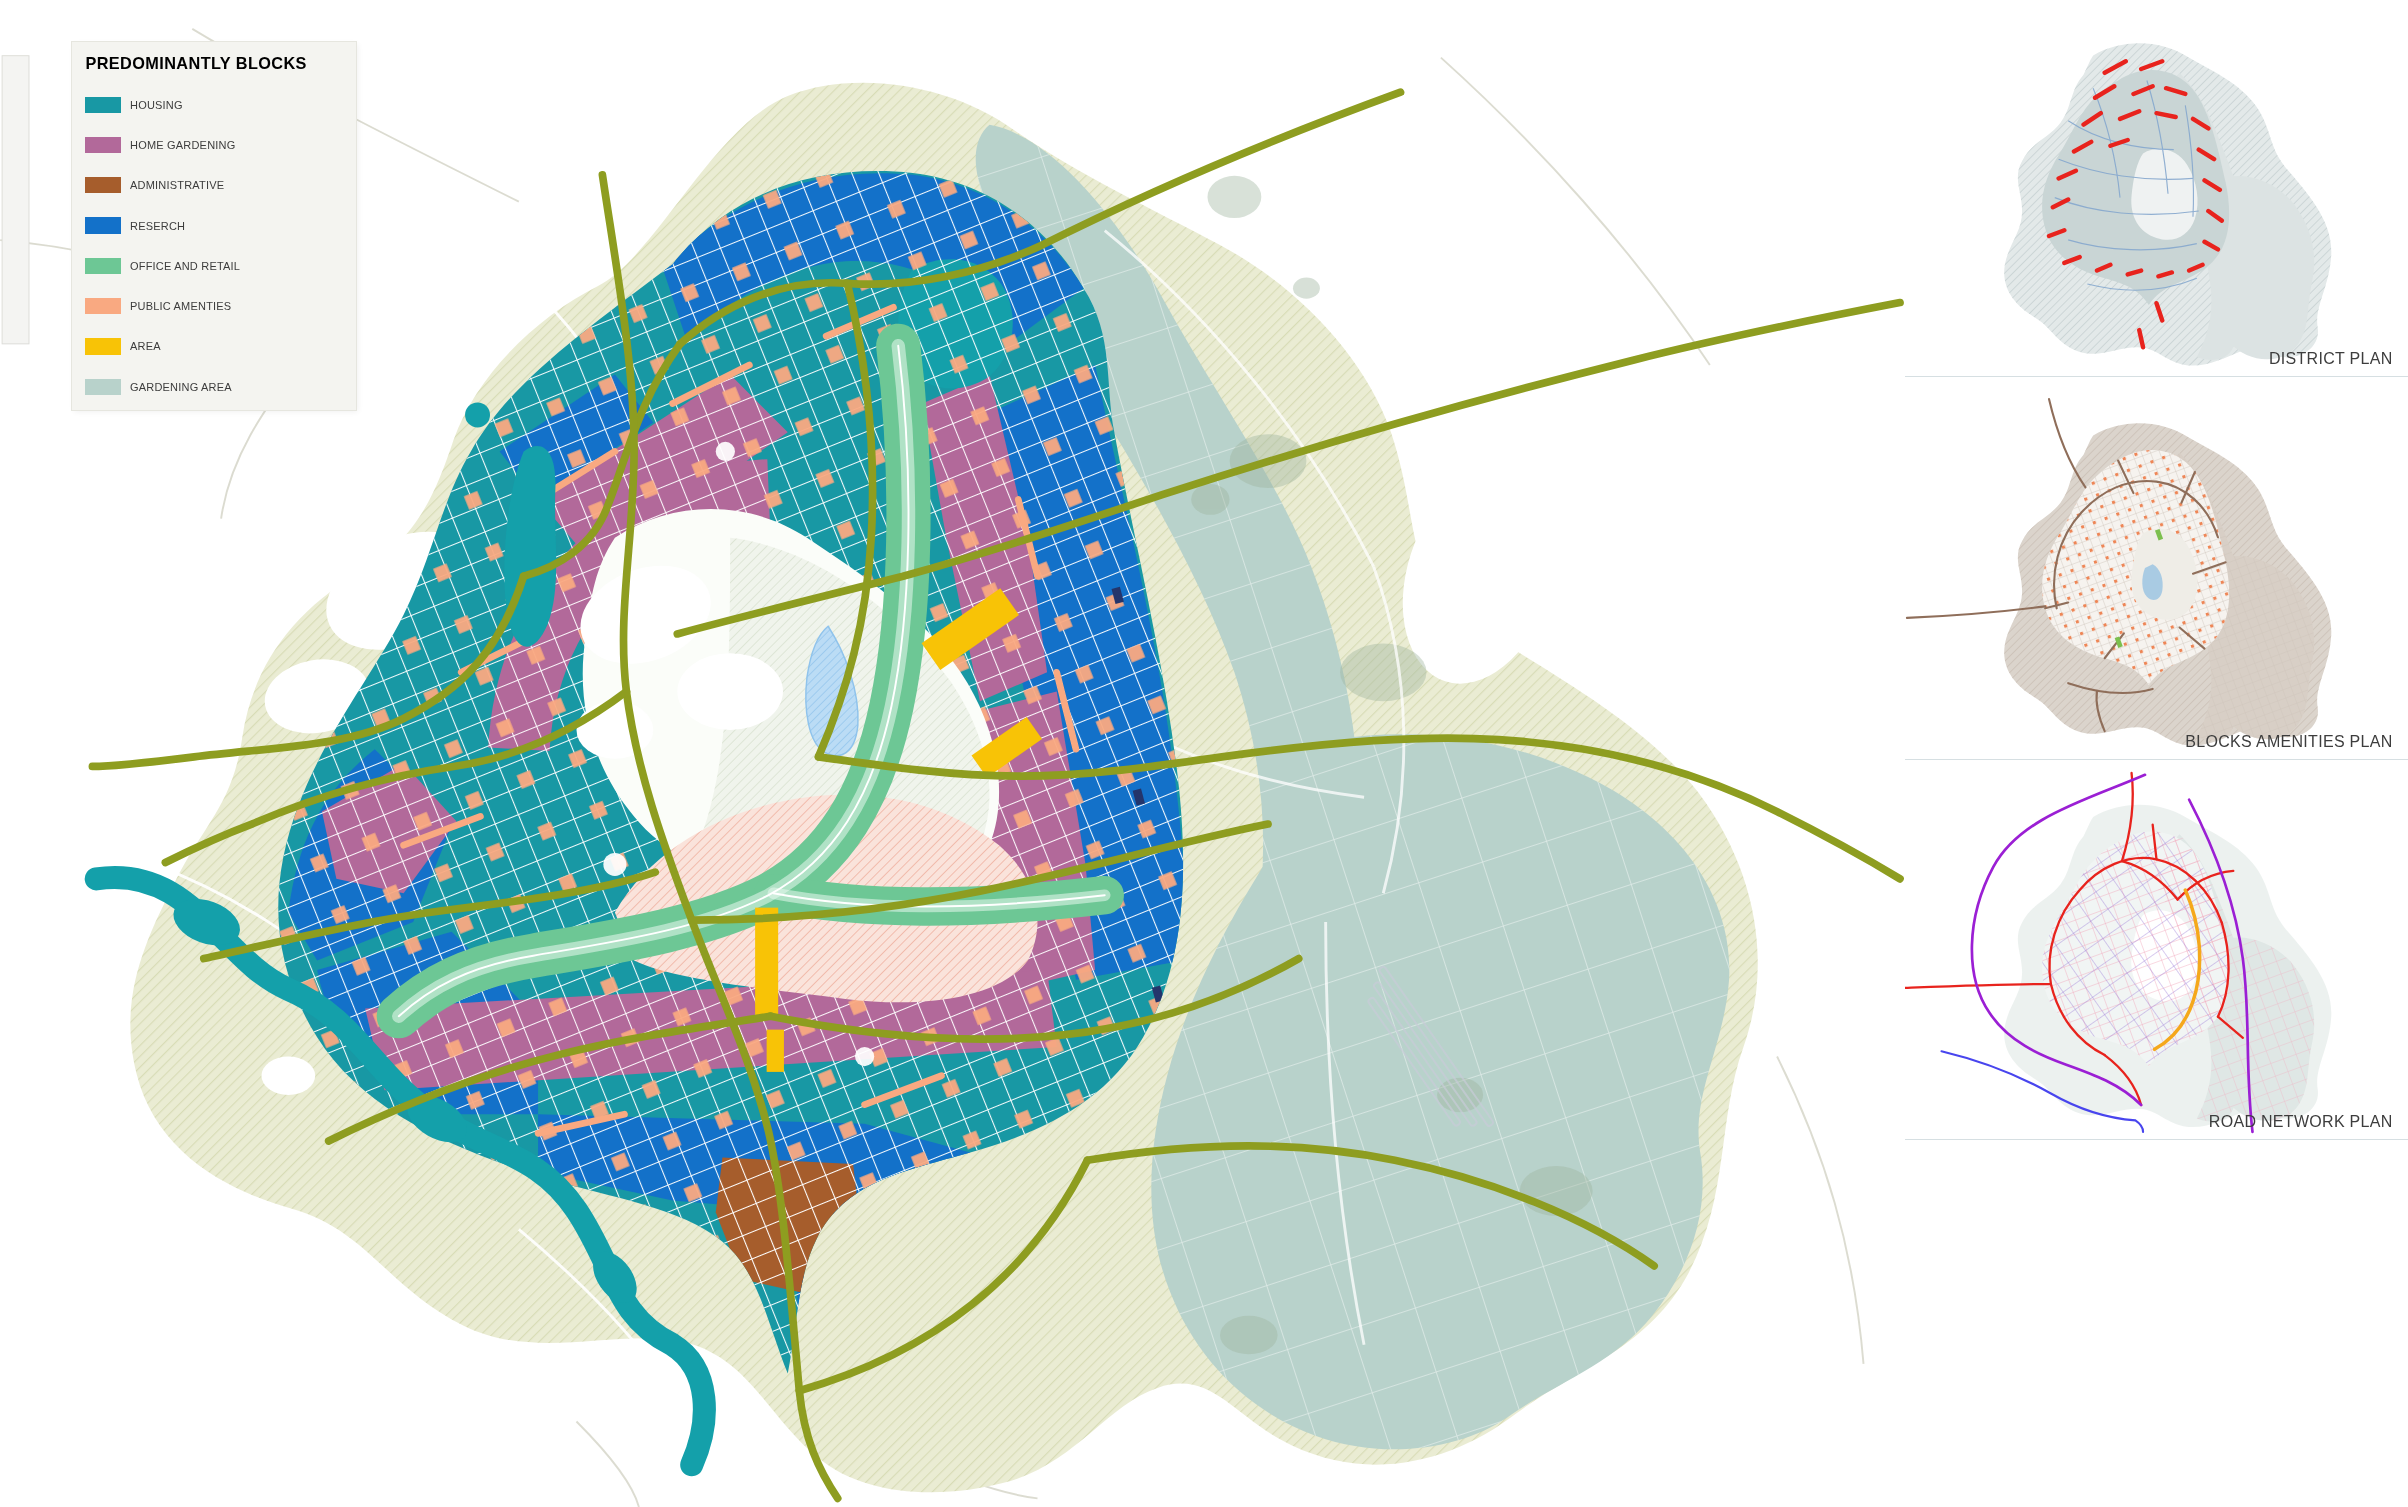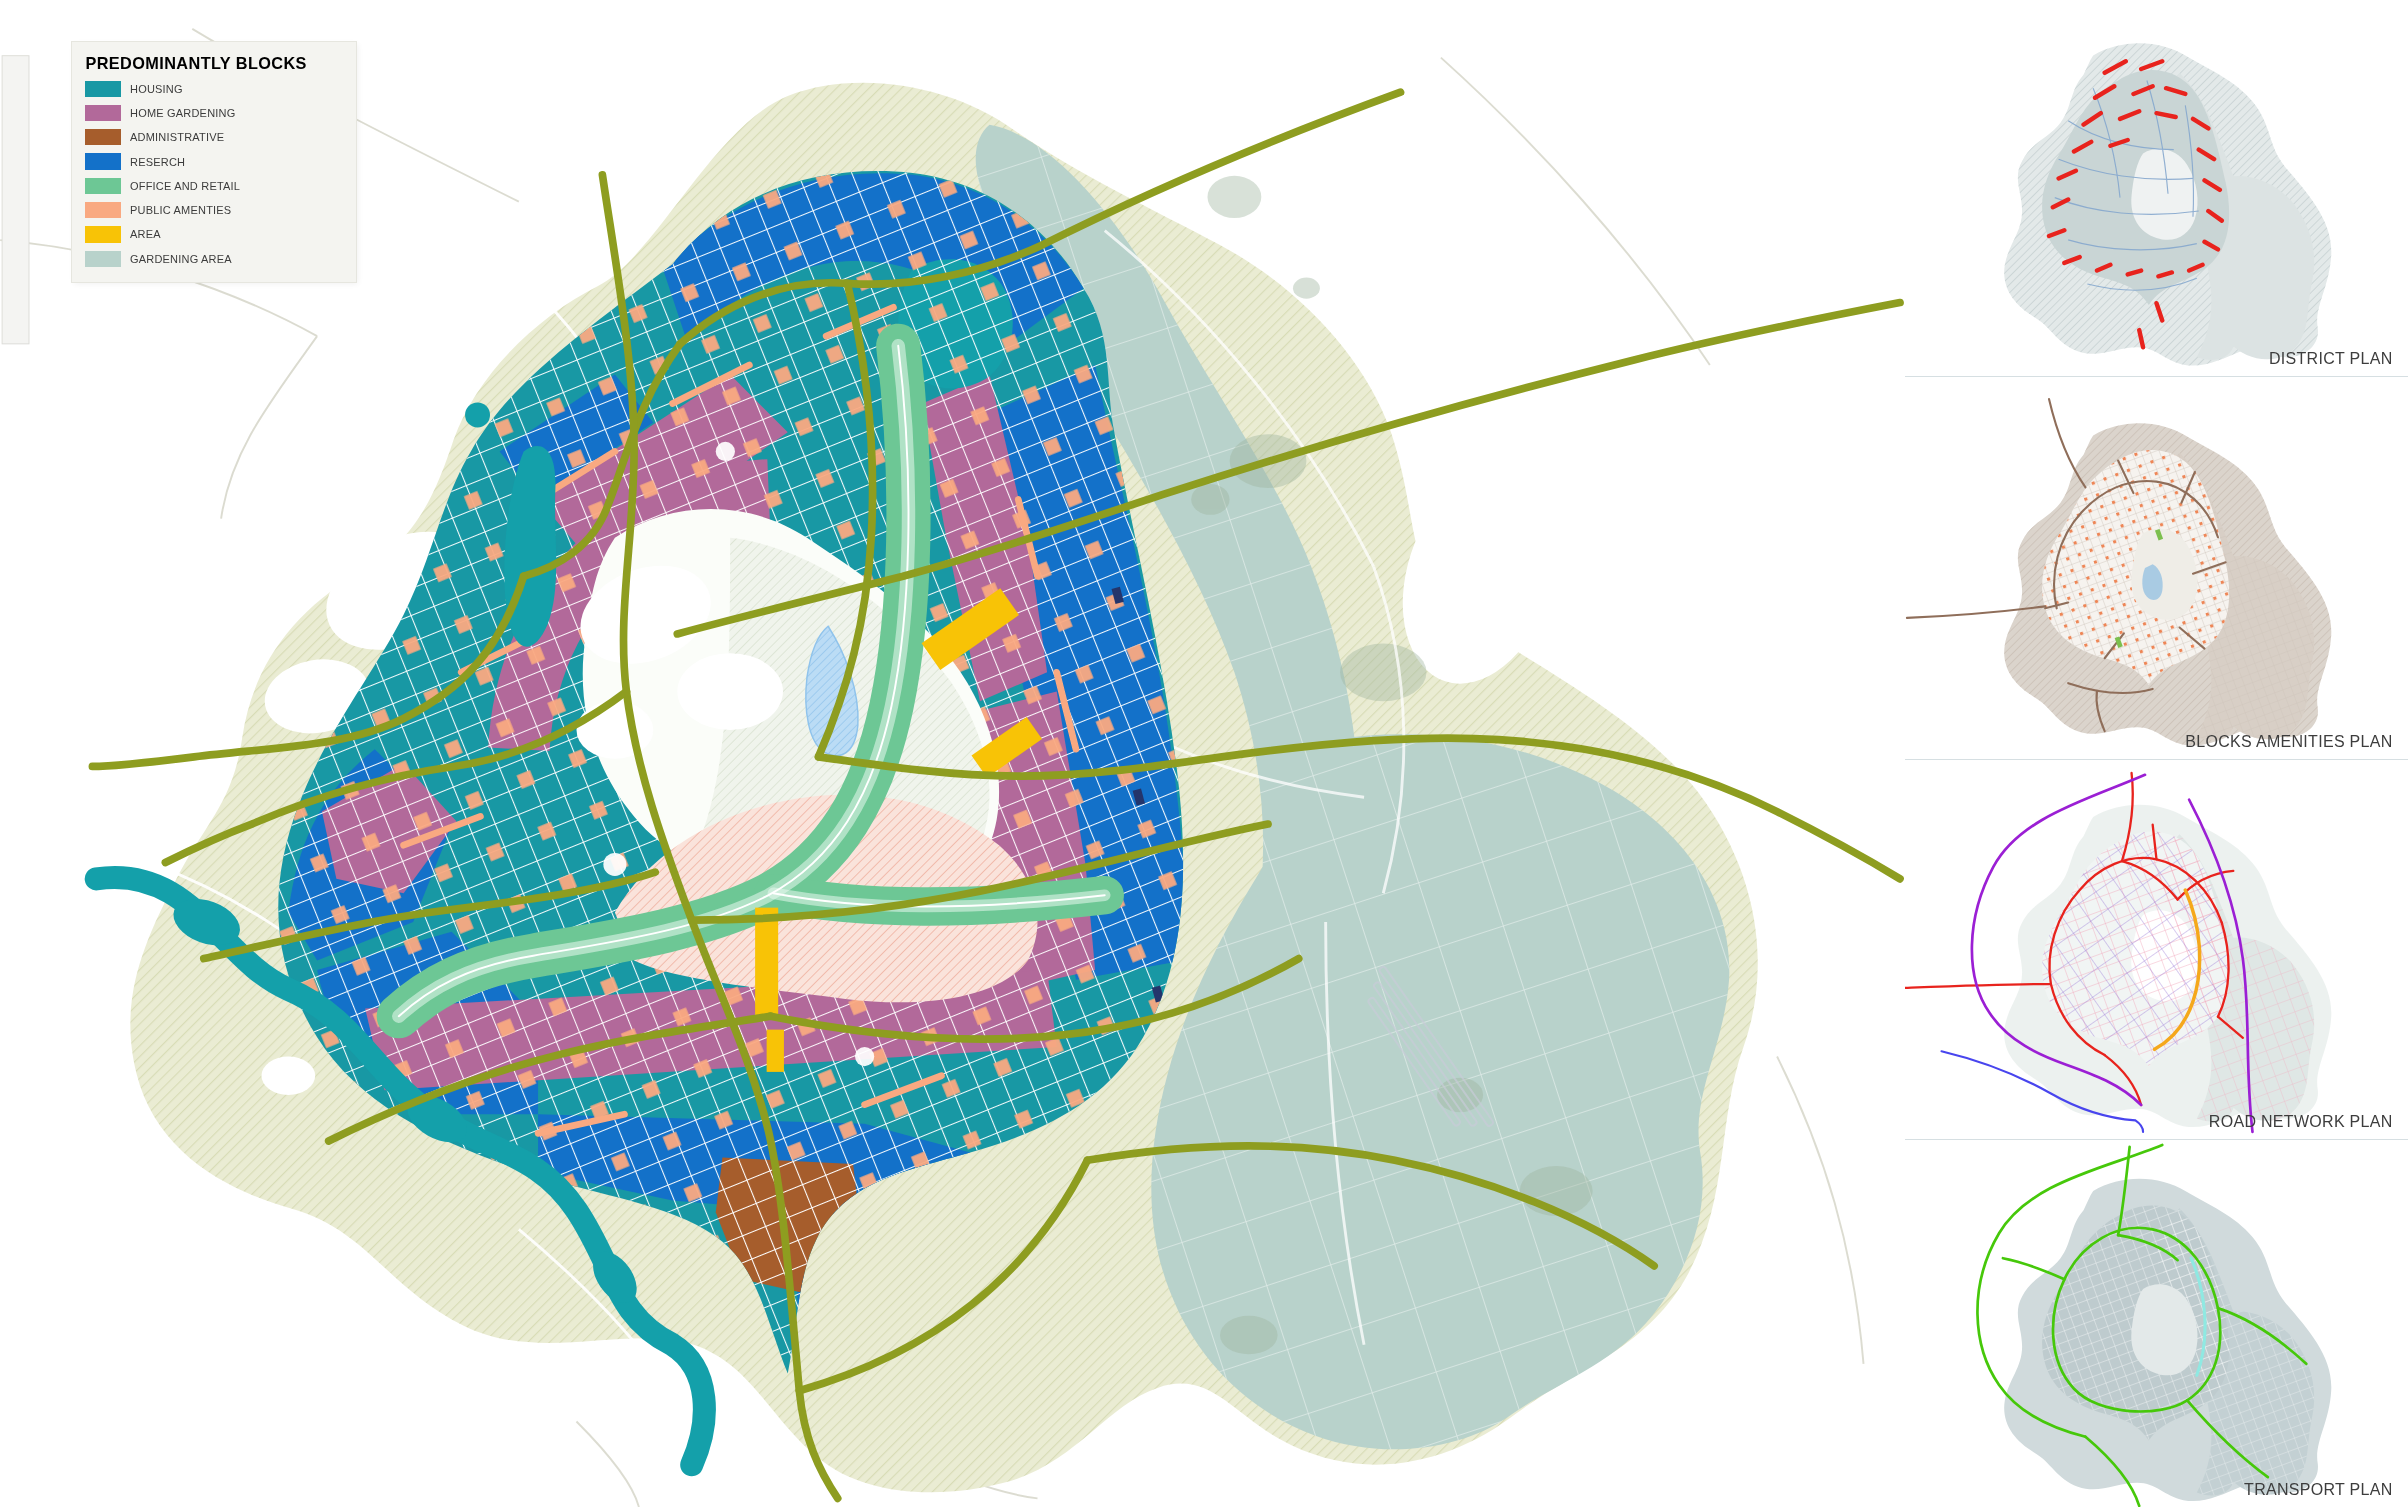--- a/index.html
+++ b/index.html
@@ -10,21 +10,21 @@
   svg{display:block}
   .main-map{position:absolute;left:0;top:0;width:1905px;height:1507px;}
   
   .legend{
     position:absolute;left:72px;top:42px;width:257px;
     background:var(--c-legend-bg,#F4F4F0);
     box-shadow:0 0 0 1px #E6E6DF, 1.9px 1.9px 5.8px rgba(0,0,0,.06);
     padding:11.5px 13.4px 15.4px 13.4px;z-index:5;
   }
   .legend-title{font-weight:bold;font-size:16.3px;color:#000000;letter-spacing:0.4px;margin-bottom:7.7px;}
-  .legend-row{display:flex;align-items:center;margin-top:8px;}
+  .legend-row{display:flex;align-items:center;margin-top:24px;}
   .swatch{width:36px;height:16.3px;margin-right:8.6px;flex:0 0 auto;}
   .legend-label{font-size:11px;color:#3c3c3c;letter-spacing:0.2px;}
   
   .side-column{position:absolute;left:1905px;top:0;width:503px;height:1507px;background:#fff;}
   .panel{position:relative;width:100%;box-sizing:border-box;}
   .panel.b{border-bottom:1.9px solid var(--c-separator,#D6DFE2);}
   .panel-1{height:377px}.panel-2{height:383px}.panel-3{height:380px}.panel-4{height:367px}
   .panel svg{position:absolute;left:0;top:0;width:100%;height:100%;}
   .panel-label{
     position:absolute;right:15.4px;bottom:7.7px;font-size:16px;
@@ -385,36 +385,14 @@
       <path d="M 292,128 C 308,164 312,208 300,244 C 292,268 278,284 260,294" stroke="var(--c-road-orange,#F5A81C)" stroke-width="3.6" fill="none" stroke-linecap="round"></path>
       <g stroke="var(--c-road-purple,#9B1FD4)" stroke-width="2.8" fill="none" stroke-linecap="round">
         <path d="M 250,8 C 190,34 120,52 92,104 C 64,156 62,218 88,256 C 108,286 140,300 168,310 C 196,320 224,330 246,352"></path>
         <path d="M 296,34 C 322,84 344,140 352,200 C 360,260 354,310 362,380"></path>
       </g>
       <path d="M 38,296 C 80,306 120,322 152,340 C 180,356 212,366 240,368 C 246,372 248,376 248,380" stroke="var(--c-road-blue,#4845EE)" stroke-width="2.2" fill="none" stroke-linecap="round"></path>
     </svg>
     <div class="panel-label">ROAD NETWORK PLAN</div>
   </div>
 
-  <div class="panel panel-4">
-    <svg viewBox="0 0 524 380" preserveAspectRatio="xMidYMid meet">
-      <use href="#miniOuter" fill="#D0DADC"></use>
-      <use href="#miniBandLobe" fill="#C3D0D3"></use>
-      <use href="#miniCore" fill="#BECBCE"></use>
-      <use href="#miniCore" fill="url(#gridMini)" opacity="0.8"></use>
-      <use href="#miniBandLobe" fill="url(#gridMini)" opacity="0.6"></use>
-      <use href="#miniHole" fill="#E3E9E9"></use>
-      <path d="M 298,122 C 314,158 318,206 304,244" stroke="var(--c-transport-cyan,#8FE9E2)" stroke-width="3.2" fill="none" stroke-linecap="round"></path>
-      <g stroke="var(--c-transport-green,#46C80A)" stroke-width="2.8" fill="none" stroke-linecap="round">
-        <path d="M 268,4 C 210,28 130,42 98,96 C 66,150 70,214 98,254 C 120,286 156,300 188,308"></path>
-        <path d="M 234,6 C 230,44 226,76 222,98"></path>
-        <path d="M 176,258 C 150,230 148,182 166,144 C 184,106 222,84 258,92 C 294,100 318,134 326,174 C 334,216 322,252 294,270 C 266,288 202,286 176,258 Z"></path>
-        <path d="M 326,174 C 356,184 388,204 418,232"></path>
-        <path d="M 188,308 C 214,330 236,354 244,380"></path>
-        <path d="M 294,270 C 318,298 348,328 378,350"></path>
-        <path d="M 166,144 C 144,134 122,126 102,122"></path>
-        <path d="M 222,98 C 246,102 268,110 284,124"></path>
-      </g>
-    </svg>
-    <div class="panel-label">TRANSPORT PLAN</div>
-  </div>
 </div>
 
 
 </body></html>

